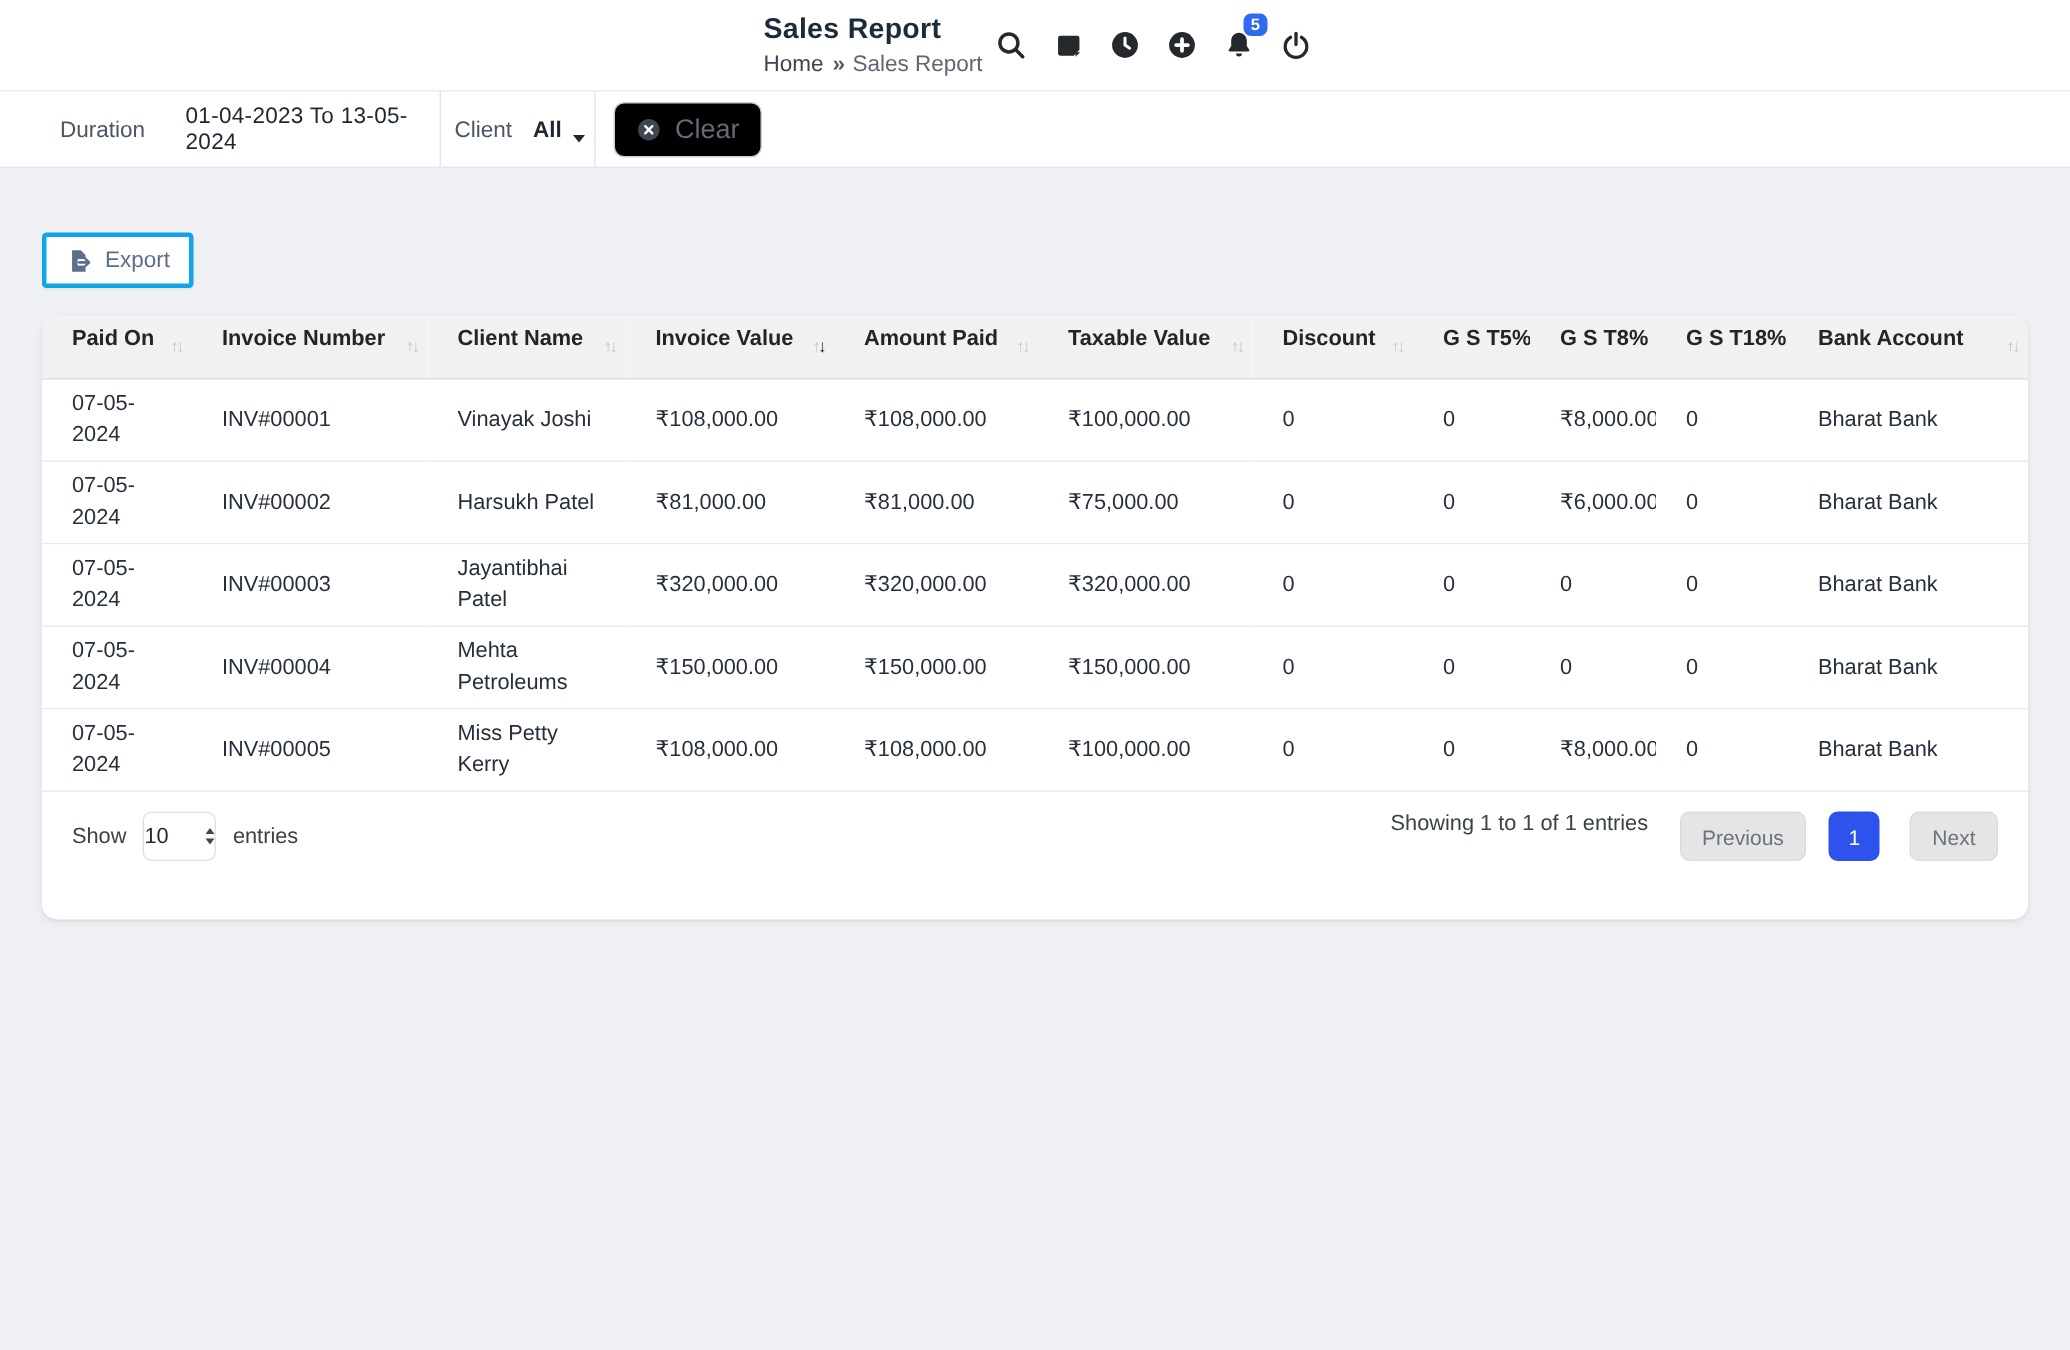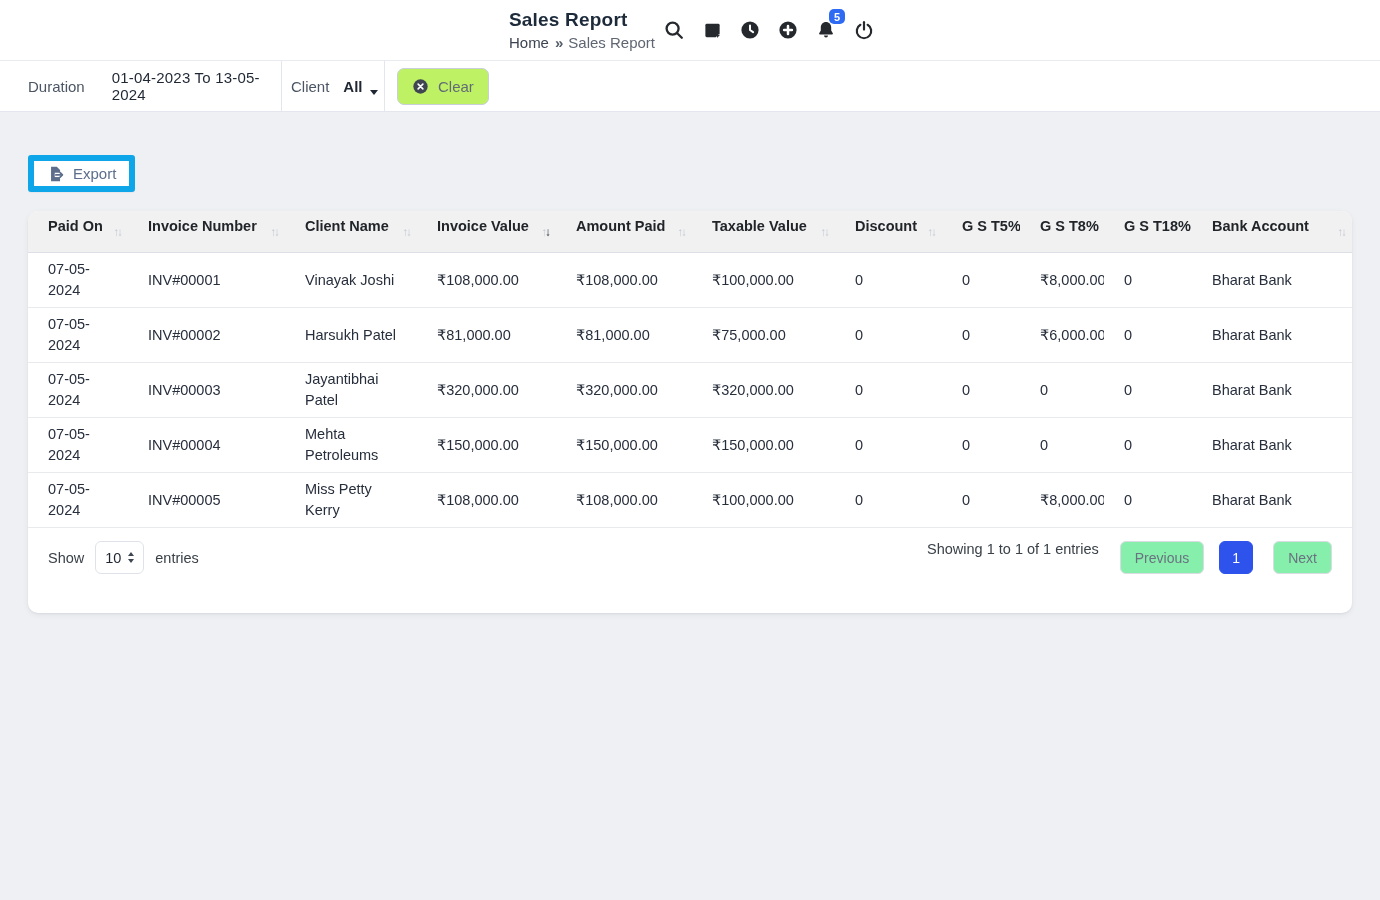--- a/index.html
+++ b/index.html
@@ -31,39 +31,39 @@
     background:#2f6bf2; color:#fff; font-size:11px; font-weight:700;
     border-radius:5px; padding:1.5px 5px; line-height:1.1;
   }
   
   .filterbar {
     height:52px; background:#fff;
     border-top:1px solid #e9ebf0; border-bottom:1px solid #e4e6ef;
     display:flex; align-items:stretch;
   }
   .filter-section { display:flex; align-items:center; border-right:1px solid #e4e6ef; }
-  .filter-section.duration { width:282px; padding-left:28px; }
+  .filter-section.duration { width:282px; padding-left:28px;margin-left:12px; }
   .filter-section.client { width:103px; padding-left:9px; }
   .filter-label { font-size:15px; color:#4b5563; }
   .duration-value { margin-left:27px; font-size:15px; color:#1f2733; letter-spacing:.2px; cursor:pointer; }
   .client-value { margin-left:14px; font-size:15px; font-weight:700; color:#1f2733; display:flex; align-items:flex-end; cursor:pointer; }
   .caret-down { width:0; height:0; border-left:4.5px solid transparent; border-right:4.5px solid transparent; border-top:5px solid #1f2733; margin-left:7px; margin-top:2px; }
   .clear-btn {
     margin-left:12px; align-self:center;
-    height:37px; padding:0 14px; background:#bef264;
+    height:37px; padding:0 14px; background:#000000;
     border:1px solid #c9cfd8; border-radius:7px;
     display:flex; align-items:center; gap:9px;
-    font-size:15px; color:#636b77; cursor:pointer;
+    font-size:18px; color:#636b77; cursor:pointer;
     font-family:inherit;
   }
   
   .export-btn {
     margin:43px 0 0 28px;
     height:37px; padding:0 13px; background:#fff;
-    border:6px solid #0ea5e9; border-radius:3px;
+    border:3px solid #0ea5e9; border-radius:3px;
     display:flex; align-items:center; gap:8px;
     font-size:15px; color:#5c6e8c; cursor:pointer;
     box-shadow:0 1px 1px rgba(16,24,40,.04);
     font-family:inherit;
   }
   
   .card {
     margin:19px 28px 0; background:#fff; border-radius:10px;
     box-shadow:0 1px 2px rgba(16,24,40,.05), 0 2px 6px rgba(16,24,40,.06);
     overflow:hidden;
@@ -85,30 +85,30 @@
     overflow:hidden; vertical-align:middle; line-height:1.45;
   }
   
   .card-footer {
     display:flex; align-items:center; justify-content:space-between;
     padding:13px 20px 39px;
   }
   .show-group { display:flex; align-items:center; gap:11px; font-size:14.5px; color:#3a4148; }
   .page-size {
     width:49px; height:33px; border:1px solid #dfe3e9; border-radius:6px; background:#fff;
-    display:flex; align-items:center; justify-content:center; gap:7px;
+    display:flex; align-items:center; justify-content:space-between; gap:7px;
     font-size:14.5px; color:#1f2733; cursor:pointer;
   }
   .updown { display:flex; flex-direction:column; gap:2.5px; }
   .tri-up { width:0; height:0; border-left:3.8px solid transparent; border-right:3.8px solid transparent; border-bottom:4.5px solid #3f4652; }
   .tri-down { width:0; height:0; border-left:3.8px solid transparent; border-right:3.8px solid transparent; border-top:4.5px solid #3f4652; }
   .paging-group { display:flex; align-items:flex-start; }
   .paging-info { font-size:14.5px; color:#3a4148; margin-right:21px; }
   .page-btn {
-    height:33px; min-width:34px; padding:0 14px; background:#86efac;
+    height:33px; min-width:34px; padding:0 14px; background:#e5e5e5;
     border:1px solid #d9dde3; border-radius:6px;
     font-size:14px; color:#6a7280; cursor:pointer; font-family:inherit;
   }
   .page-btn.prev { margin-right:15px; }
   .page-btn.next { margin-left:20px; }
   .page-btn.active { background:#2d53ec; border-color:#2d53ec; color:#fff; padding:0; font-weight:400; }
   svg { display:block; }
 </style>
 </head>
 <body>

